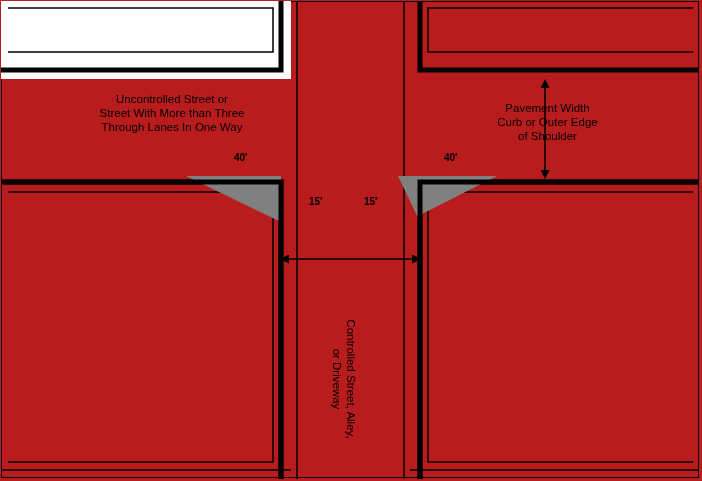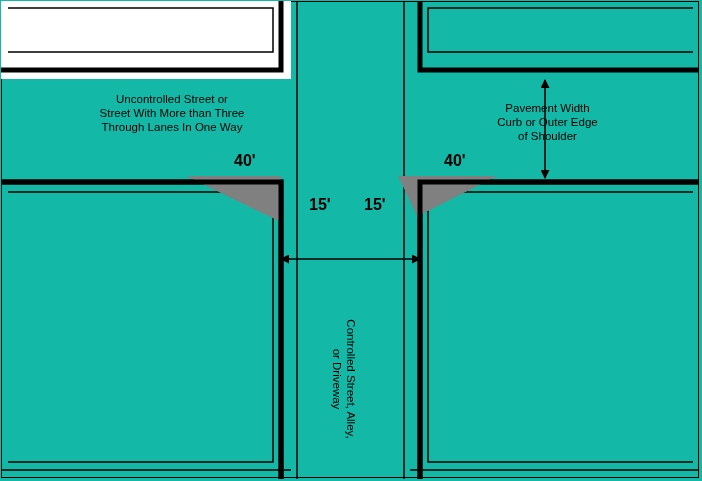--- a/index.html
+++ b/index.html
@@ -4,21 +4,21 @@
 <style>
   html, body {
     margin: 0;
     padding: 0;
     background: #ffffff;
   }
   #stage {
     position: relative;
     width: 702px;
     height: 481px;
-    background: #14b8a6;
+    background: #b91c1c;
     font-family: "Liberation Sans", sans-serif;
     overflow: hidden;
   }
   .frame {
     position: absolute;
     left: 1px;
     top: 1px;
     width: 698px;
     height: 477px;
     border: 1px solid #000000;
@@ -28,21 +28,21 @@
     position: absolute;
     color: #000000;
     font-size: 11.5px;
     line-height: 14px;
     text-align: center;
     white-space: pre;
   }
   .dim {
     position: absolute;
     color: #000000;
-    font-size: 16px;
+    font-size: 10px;
     font-weight: bold;
     white-space: pre;
   }
   .vert-label {
     position: absolute;
     color: #000000;
     font-size: 11.5px;
     line-height: 14px;
     white-space: pre;
     transform-origin: 0 0;

